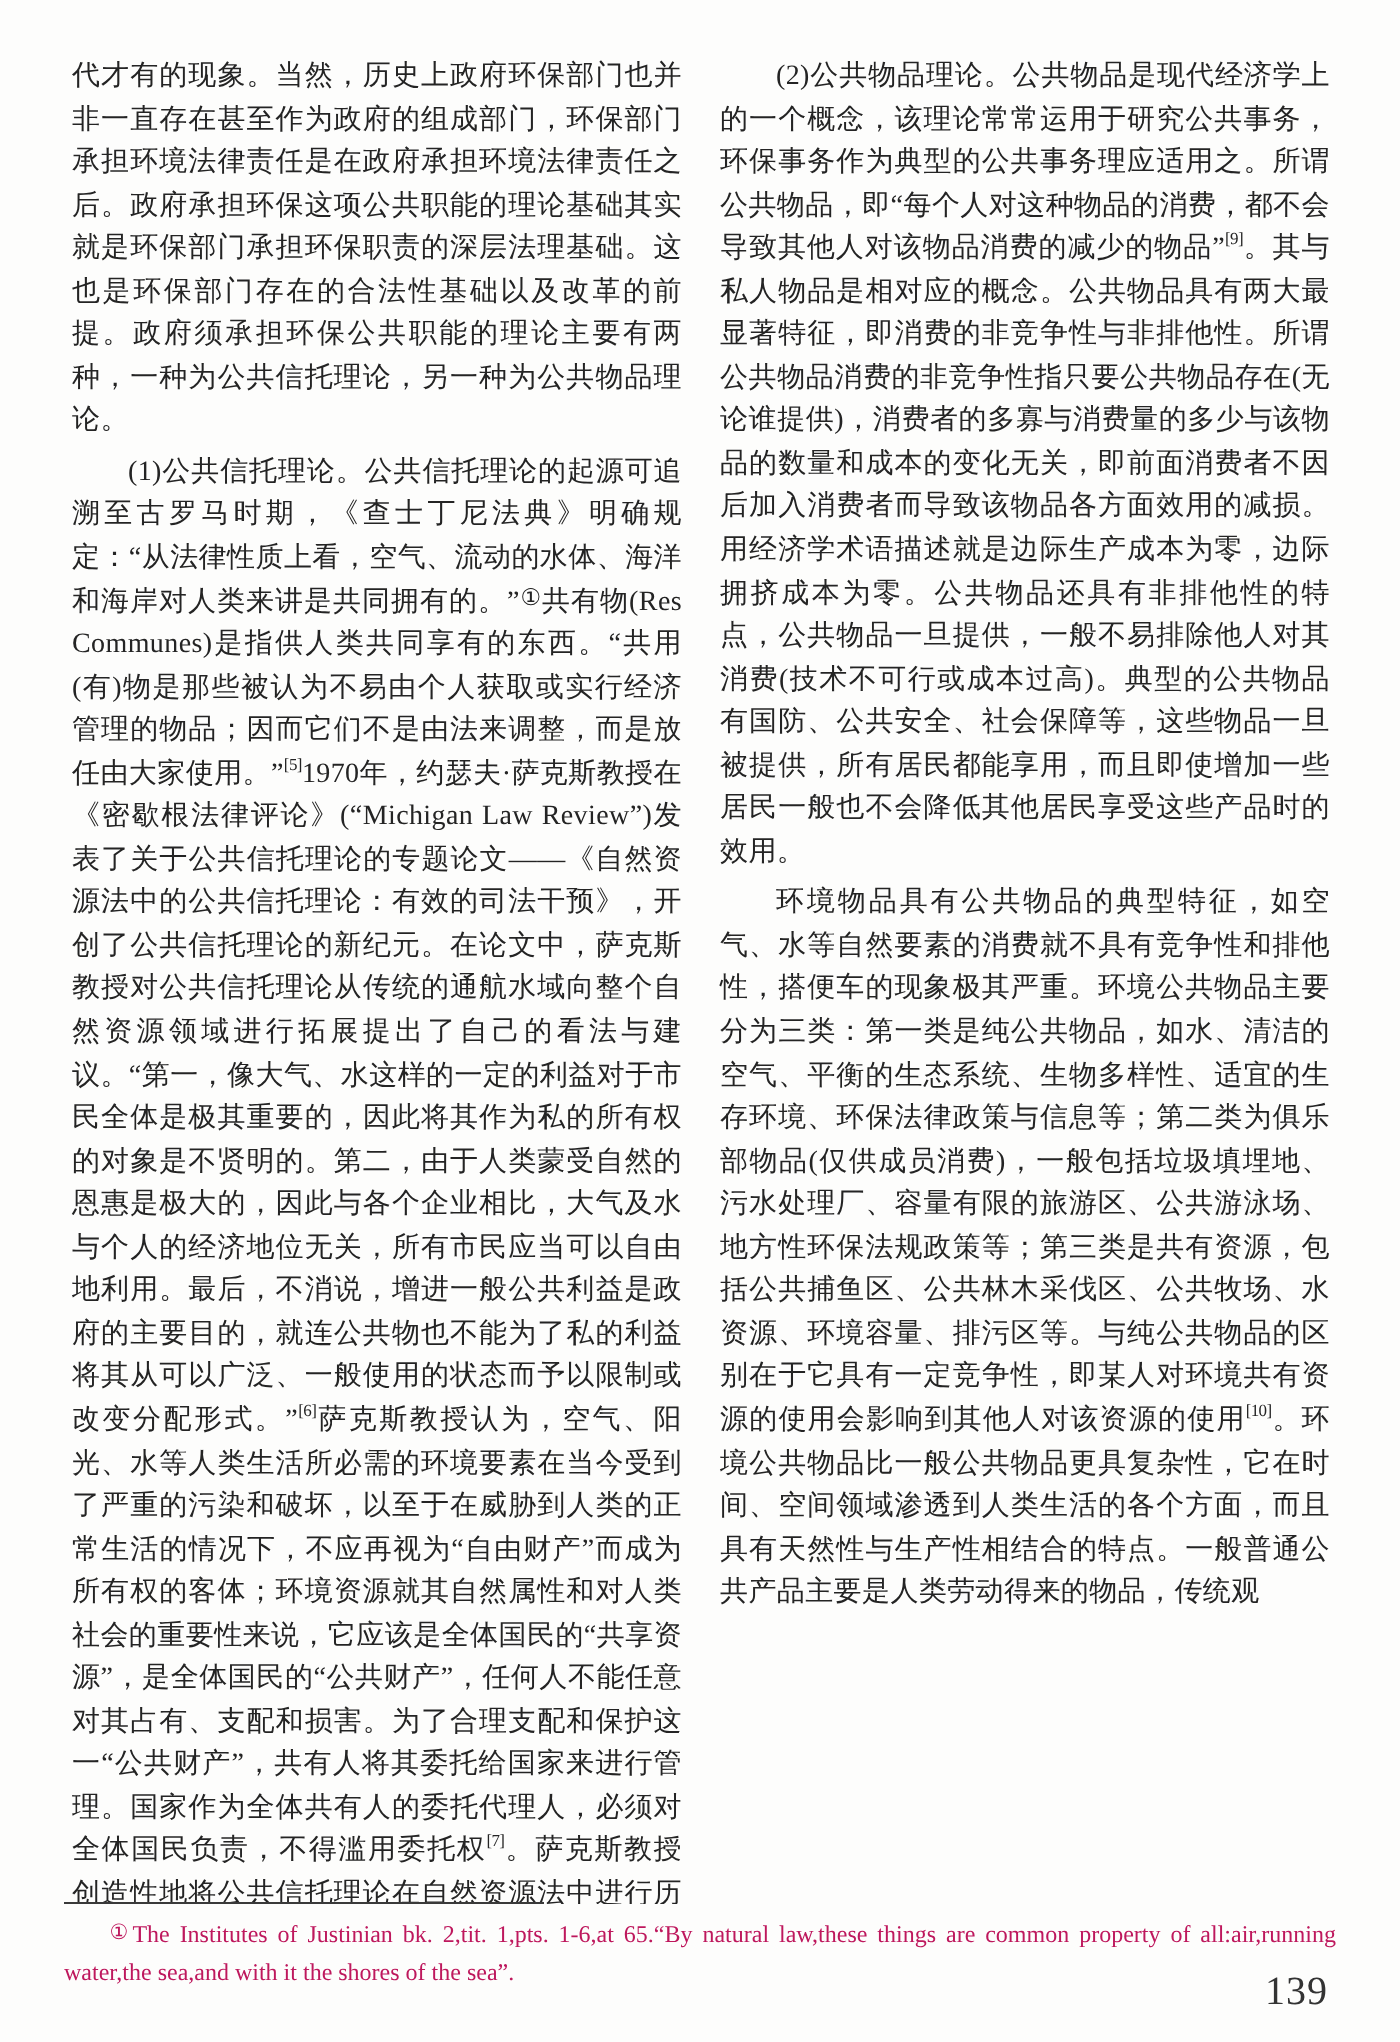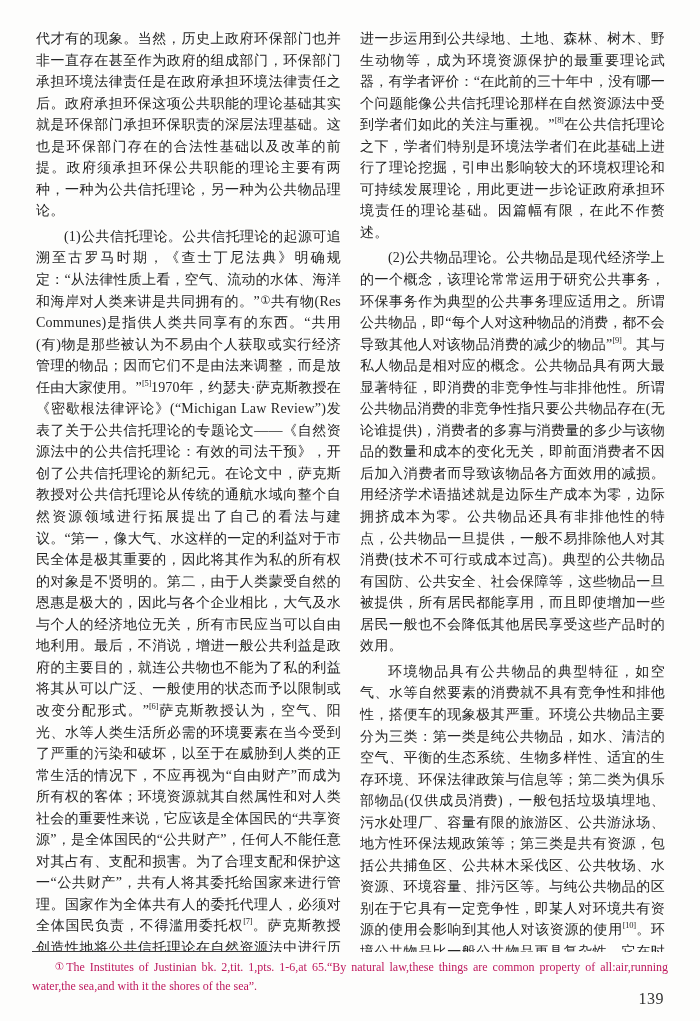--- a/index.html
+++ b/index.html
@@ -58,40 +58,39 @@
     line-height:18.5px;
     text-align:justify;
     text-indent:1.9em;
     color:#be185d;
   }
   .footnote .circ { font-size:10.5px; vertical-align:1.5px; }
   .page-number {
     position:absolute;
     right:36px;
     bottom:13px;
-    font-size:16px;
+    font-size:20px;
     letter-spacing:0.5px;
     color:#333333;
     margin-top:32px;
   }
 </style>
 </head>
 <body>
 
 <div class="page">
 
   <div class="columns">
 
     <div class="col">
       <p class="para cont"><span class="text-run">代才有的现象。当然，历史上政府环保部门也并非一直存在甚至作为政府的组成部门，环保部门承担环境法律责任是在政府承担环境法律责任之后。政府承担环保这项公共职能的理论基础其实就是环保部门承担环保职责的深层法理基础。这也是环保部门存在的合法性基础以及改革的前提。政府须承担环保公共职能的理论主要有两种，一种为公共信托理论，另一种为公共物品理论。</span></p>
       <p class="para"><span class="text-run">(1)公共信托理论。公共信托理论的起源可追溯至古罗马时期，《查士丁尼法典》明确规定：“从法律性质上看，空气、流动的水体、海洋和海岸对人类来讲是共同拥有的。”</span><span class="circ">①</span><span class="text-run">共有物(Res Communes)是指供人类共同享有的东西。“共用(有)物是那些被认为不易由个人获取或实行经济管理的物品；因而它们不是由法来调整，而是放任由大家使用。”</span><sup class="ref">[5]</sup><span class="text-run">1970年，约瑟夫·萨克斯教授在《密歇根法律评论》(“Michigan Law Review”)发表了关于公共信托理论的专题论文——《自然资源法中的公共信托理论：有效的司法干预》，开创了公共信托理论的新纪元。在论文中，萨克斯教授对公共信托理论从传统的通航水域向整个自然资源领域进行拓展提出了自己的看法与建议。“第一，像大气、水这样的一定的利益对于市民全体是极其重要的，因此将其作为私的所有权的对象是不贤明的。第二，由于人类蒙受自然的恩惠是极大的，因此与各个企业相比，大气及水与个人的经济地位无关，所有市民应当可以自由地利用。最后，不消说，增进一般公共利益是政府的主要目的，就连公共物也不能为了私的利益将其从可以广泛、一般使用的状态而予以限制或改变分配形式。”</span><sup class="ref">[6]</sup><span class="text-run">萨克斯教授认为，空气、阳光、水等人类生活所必需的环境要素在当今受到了严重的污染和破坏，以至于在威胁到人类的正常生活的情况下，不应再视为“自由财产”而成为所有权的客体；环境资源就其自然属性和对人类社会的重要性来说，它应该是全体国民的“共享资源”，是全体国民的“公共财产”，任何人不能任意对其占有、支配和损害。为了合理支配和保护这一“公共财产”，共有人将其委托给国家来进行管理。国家作为全体共有人的委托代理人，必须对全体国民负责，不得滥用委托权</span><sup class="ref">[7]</sup><span class="text-run">。萨克斯教授创造性地将公共信托理论在自然资源法中进行历史性地拓展运用，公共信托理论从最初的可航行水域，扩展到不可航行水域，再到可航行水域下的土地、海岸和湿地，后来</span></p>
     </div>
 
     <div class="col">
-      <p class="para cont"><span class="text-run">进一步运用到公共绿地、土地、森林、树木、野生动物等，成为环境资源保护的最重要理论武器，有学者评价：“在此前的三十年中，没有哪一个问题能像公共信托理论那样在自然资源法中受到学者们如此的关注与重视。”</span><sup class="ref">[8]</sup><span class="text-run">在公共信托理论之下，学者们特别是环境法学者们在此基础上进行了理论挖掘，引申出影响较大的环境权理论和可持续发展理论，用此更进一步论证政府承担环境责任的理论基础。因篇幅有限，在此不作赘述。</span></p>
       <p class="para"><span class="text-run">(2)公共物品理论。公共物品是现代经济学上的一个概念，该理论常常运用于研究公共事务，环保事务作为典型的公共事务理应适用之。所谓公共物品，即“每个人对这种物品的消费，都不会导致其他人对该物品消费的减少的物品”</span><sup class="ref">[9]</sup><span class="text-run">。其与私人物品是相对应的概念。公共物品具有两大最显著特征，即消费的非竞争性与非排他性。所谓公共物品消费的非竞争性指只要公共物品存在(无论谁提供)，消费者的多寡与消费量的多少与该物品的数量和成本的变化无关，即前面消费者不因后加入消费者而导致该物品各方面效用的减损。用经济学术语描述就是边际生产成本为零，边际拥挤成本为零。公共物品还具有非排他性的特点，公共物品一旦提供，一般不易排除他人对其消费(技术不可行或成本过高)。典型的公共物品有国防、公共安全、社会保障等，这些物品一旦被提供，所有居民都能享用，而且即使增加一些居民一般也不会降低其他居民享受这些产品时的效用。</span></p>
       <p class="para"><span class="text-run">环境物品具有公共物品的典型特征，如空气、水等自然要素的消费就不具有竞争性和排他性，搭便车的现象极其严重。环境公共物品主要分为三类：第一类是纯公共物品，如水、清洁的空气、平衡的生态系统、生物多样性、适宜的生存环境、环保法律政策与信息等；第二类为俱乐部物品(仅供成员消费)，一般包括垃圾填埋地、污水处理厂、容量有限的旅游区、公共游泳场、地方性环保法规政策等；第三类是共有资源，包括公共捕鱼区、公共林木采伐区、公共牧场、水资源、环境容量、排污区等。与纯公共物品的区别在于它具有一定竞争性，即某人对环境共有资源的使用会影响到其他人对该资源的使用</span><sup class="ref">[10]</sup><span class="text-run">。环境公共物品比一般公共物品更具复杂性，它在时间、空间领域渗透到人类生活的各个方面，而且具有天然性与生产性相结合的特点。一般普通公共产品主要是人类劳动得来的物品，传统观</span></p>
     </div>
 
   </div>
 
   <div class="footnote-area">
     <div class="fn-rule"></div>
     <p class="footnote"><span class="circ">①</span><span class="text-run">The Institutes of Justinian bk. 2,tit. 1,pts. 1-6,at 65.“By natural law,these things are common property of all:air,running water,the sea,and with it the shores of the sea”.</span></p>
   </div>

